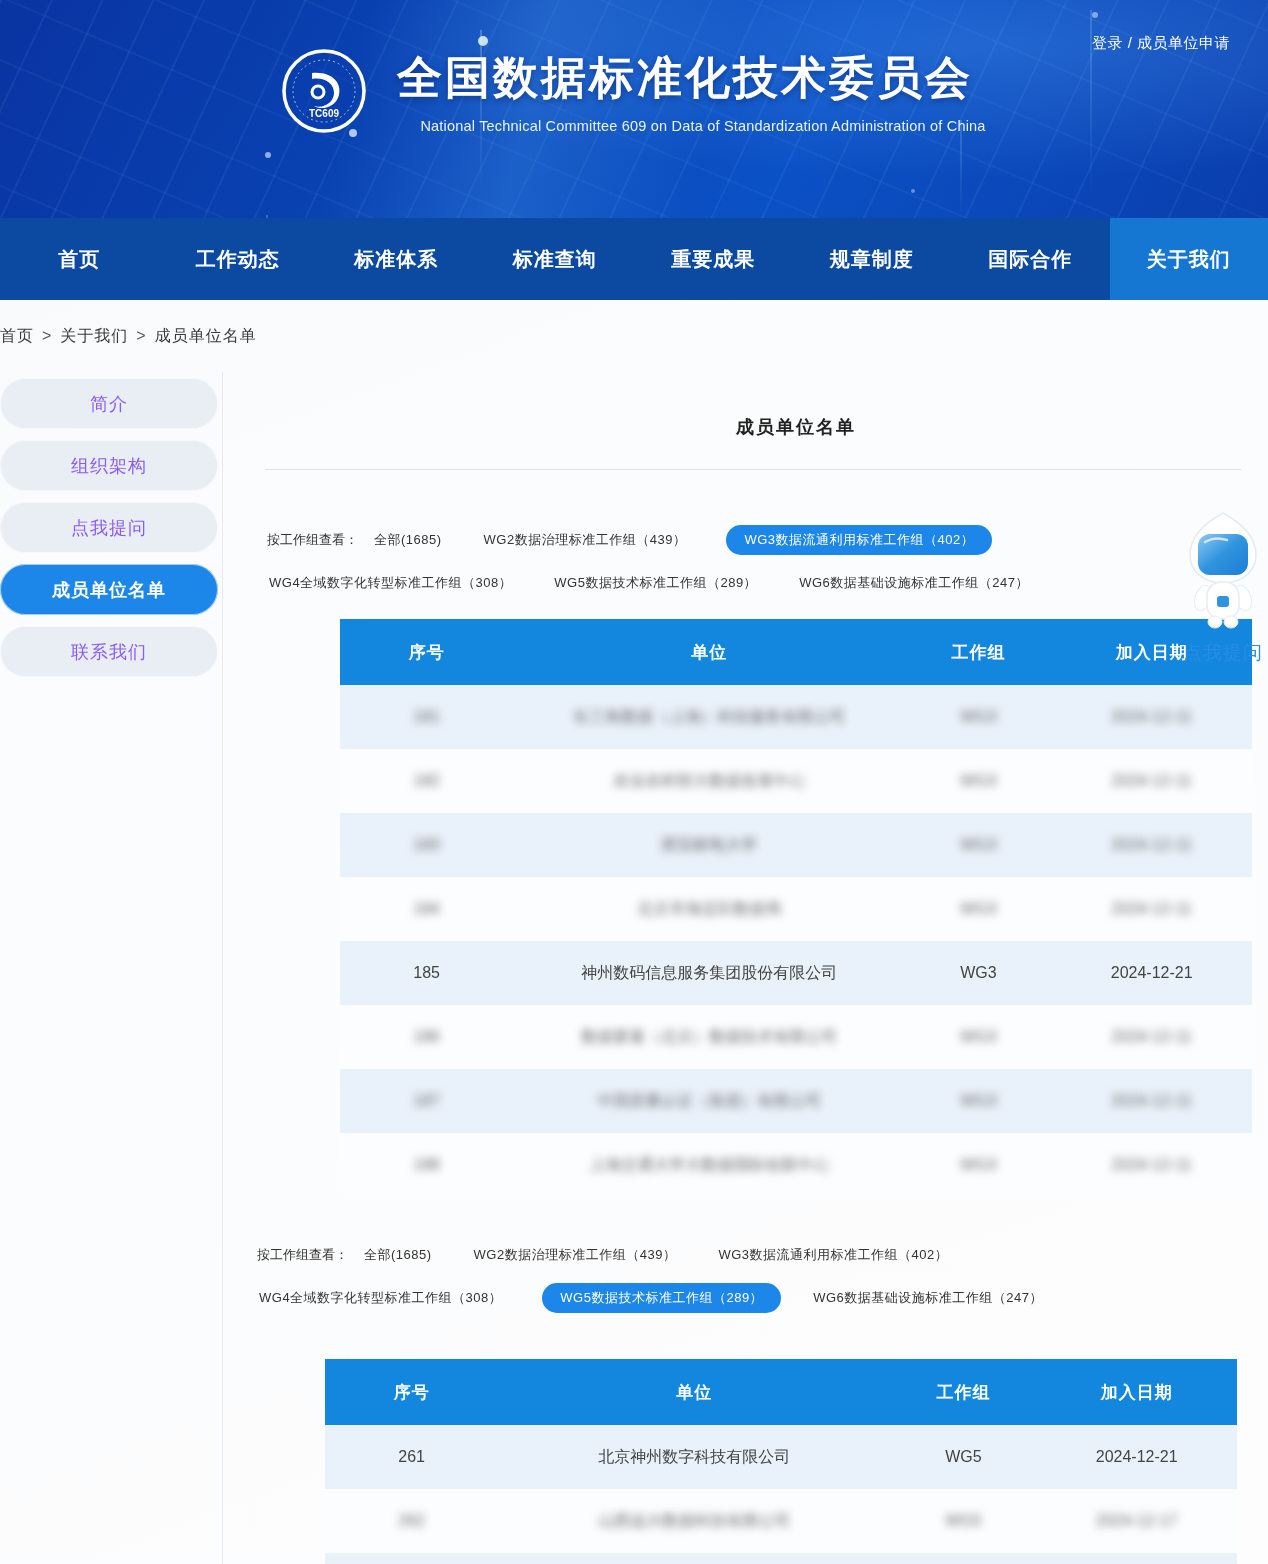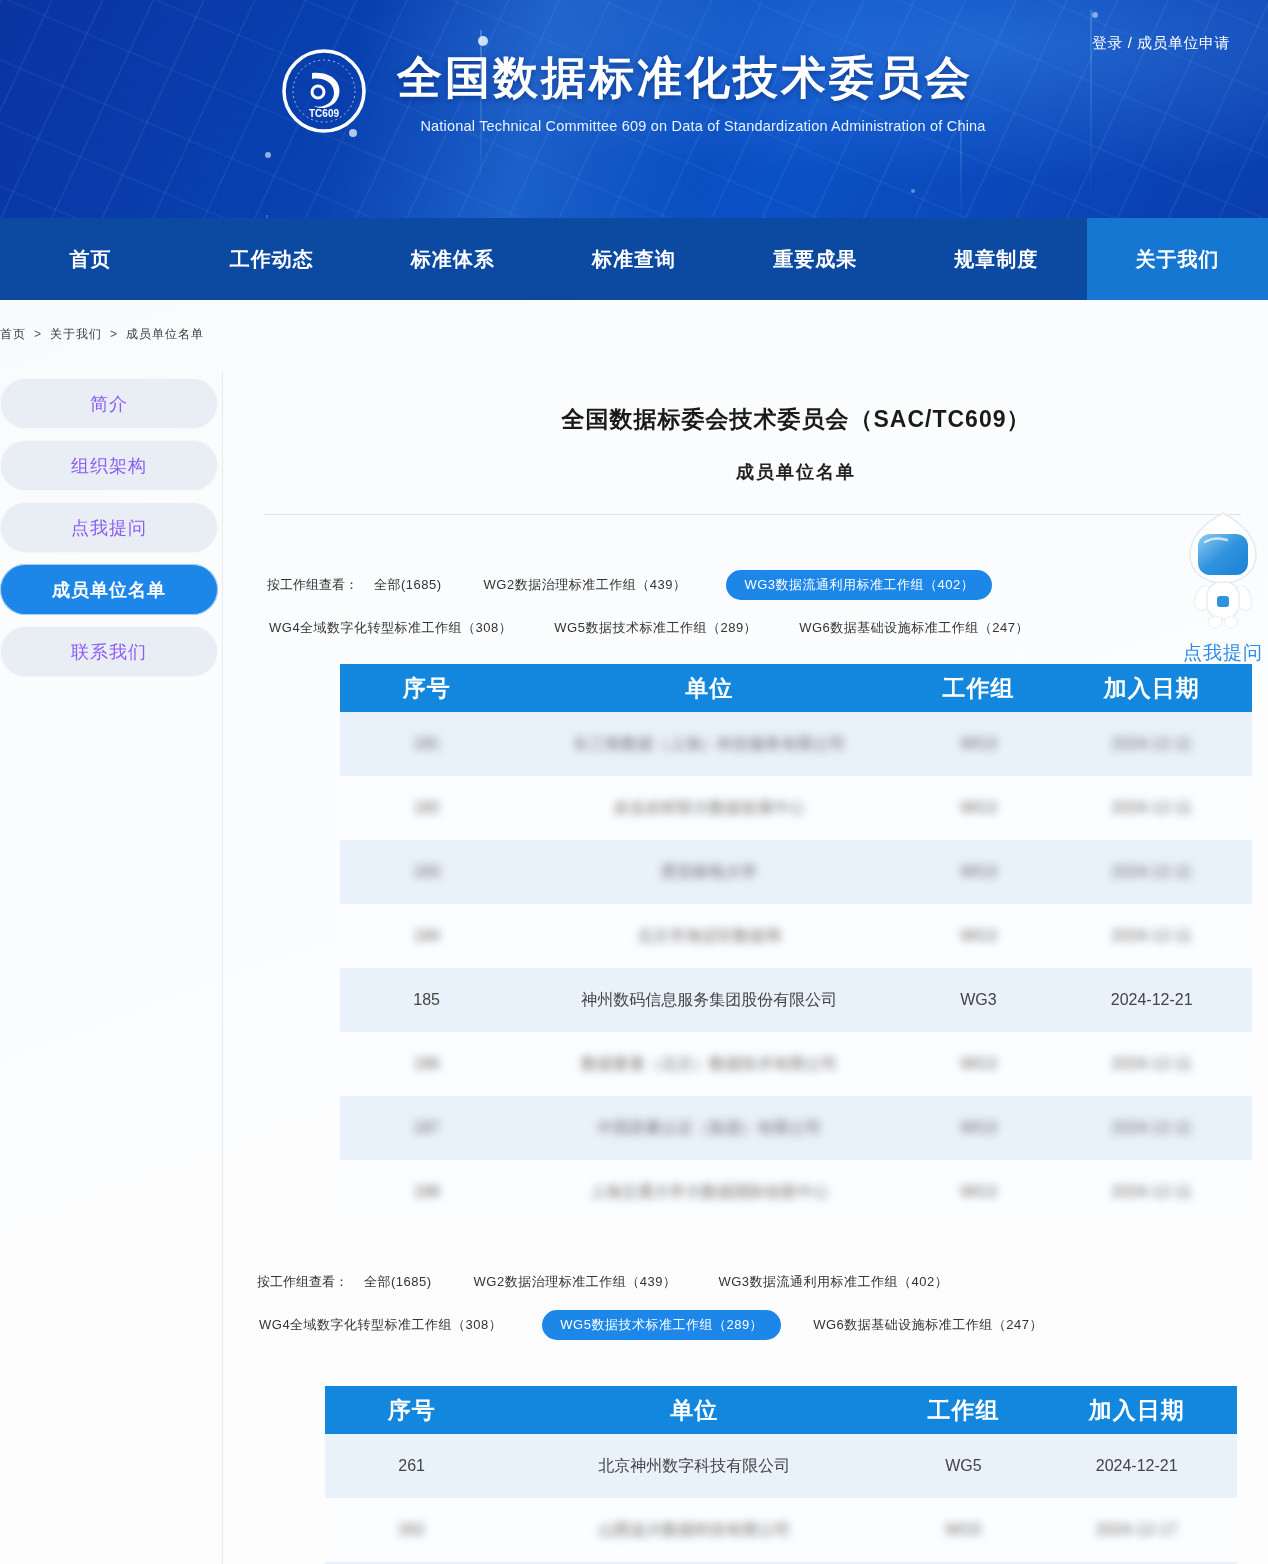--- a/index.html
+++ b/index.html
@@ -59,21 +59,21 @@
     display:flex; background:#0c4aa2; z-index:4;
   }
   .nav-item{
     flex:1; display:flex; align-items:center; justify-content:center;
     color:#fff; font-size:20px; font-weight:bold; letter-spacing:1px; cursor:pointer;
   }
   .nav-item.active{ background:#1677d2; }
 
   
   .breadcrumb{
-    position:absolute; left:0; top:326px; font-size:12px; color:#3a3a3a; letter-spacing:1px;
+    position:absolute; left:0; top:326px; font-size:16px; color:#3a3a3a; letter-spacing:1px;
   }
   .breadcrumb .sep{ margin:0 8px; color:#555; }
   .breadcrumb .crumb{ cursor:pointer; }
 
   
   .vline{ position:absolute; left:222px; top:372px; width:1px; height:1192px; background:#e7ebf0; }
   .sidebar{ position:absolute; left:0; top:378px; width:218px; }
   .side-item{
     width:218px; height:51px; margin-bottom:11px; border-radius:28px;
     background:#e9edf4; color:#8b5cf6; font-size:18px; letter-spacing:1px;
@@ -101,22 +101,22 @@
   .filter-label{ margin-right:14px; }
   .filter-option{ margin-right:38px; padding:5px 2px; cursor:pointer; letter-spacing:.5px; }
   .filter-option.active{
     background:#1c87e8; color:#fff; border-radius:18px; padding:6px 18px; margin-right:30px;
   }
 
   table.member-table{ border-collapse:collapse; table-layout:fixed; }
   .table-1{ margin:22px 0 0 95px; width:912px; }
   .table-2{ margin:46px 0 0 80px; width:912px; }
   .member-table th{
-    background:#1287dd; color:#fff; font-size:23px; font-weight:bold;
-    height:48px; letter-spacing:1px; text-align:center;
+    background:#1287dd; color:#fff; font-size:17px; font-weight:bold;
+    height:66px; letter-spacing:1px; text-align:center;
   }
   .member-table td{ height:64px; text-align:center; font-size:16px; color:#444; }
   .member-table tr.alt{ background:#e9f1fa; }
   .member-table tr:not(.alt){ background:#fcfdfe; }
   .member-table tr.blur td span{ filter:blur(4px); color:#6a6a6a; }
   .col-no{ width:19%; } .col-unit{ width:43%; } .col-wg{ width:16%; } .col-date{ width:22%; }
 
   
   .assistant{ position:absolute; left:1178px; top:512px; width:90px; text-align:center; z-index:5; cursor:pointer; }
   .assistant-label{ margin-top:4px; color:#2a8ce8; font-size:19px; letter-spacing:1px; white-space:nowrap;text-align:center; }
@@ -141,20 +141,21 @@
   </div>
 </div>
 
 <div class="nav" id="nav">
     <div class="nav-item">首页</div>
     <div class="nav-item">工作动态</div>
     <div class="nav-item">标准体系</div>
     <div class="nav-item">标准查询</div>
     <div class="nav-item">重要成果</div>
     <div class="nav-item">规章制度</div>
+    <div class="nav-item">国际合作</div>
     <div class="nav-item active">关于我们</div>
   </div>
 
 <div class="breadcrumb" id="breadcrumb"><span class="crumb">首页</span><span class="sep">&gt;</span><span class="crumb">关于我们</span><span class="sep">&gt;</span><span class="crumb">成员单位名单</span></div>
 
 <div class="vline"></div>
 
 <div class="sidebar" id="sidebar">
     <div class="side-item">简介</div>
     <div class="side-item">组织架构</div>
@@ -179,21 +180,20 @@
     <ellipse cx="62" cy="86" rx="8" ry="13" fill="#ffffff" stroke="#e6edf4" transform="rotate(-18 62 86)"></ellipse>
     <rect x="26" y="70" width="32" height="37" rx="14" fill="#ffffff" stroke="#e6edf4" stroke-width="1.5"></rect>
     <rect x="36" y="84" width="12" height="11" rx="3" fill="#2f93dd"></rect>
     <ellipse cx="34" cy="110" rx="7" ry="6" fill="#ffffff" stroke="#e6edf4"></ellipse>
     <ellipse cx="50" cy="110" rx="7" ry="6" fill="#ffffff" stroke="#e6edf4"></ellipse>
   </svg>
   <div class="assistant-label">点我提问</div>
 </div>
 
 <div class="main">
-  <div class="page-title">全国数据标委会技术委员会（SAC/TC609）</div>
   <div class="page-subtitle">成员单位名单</div>
   <div class="divider"></div>
 
   <div class="filter-block first">
       <div class="filter-line">
         <span class="filter-label">按工作组查看：</span>
         <span class="filter-option">全部(1685)</span>
         <span class="filter-option">WG2数据治理标准工作组（439）</span>
         <span class="filter-option active">WG3数据流通利用标准工作组（402）</span>
       </div>

